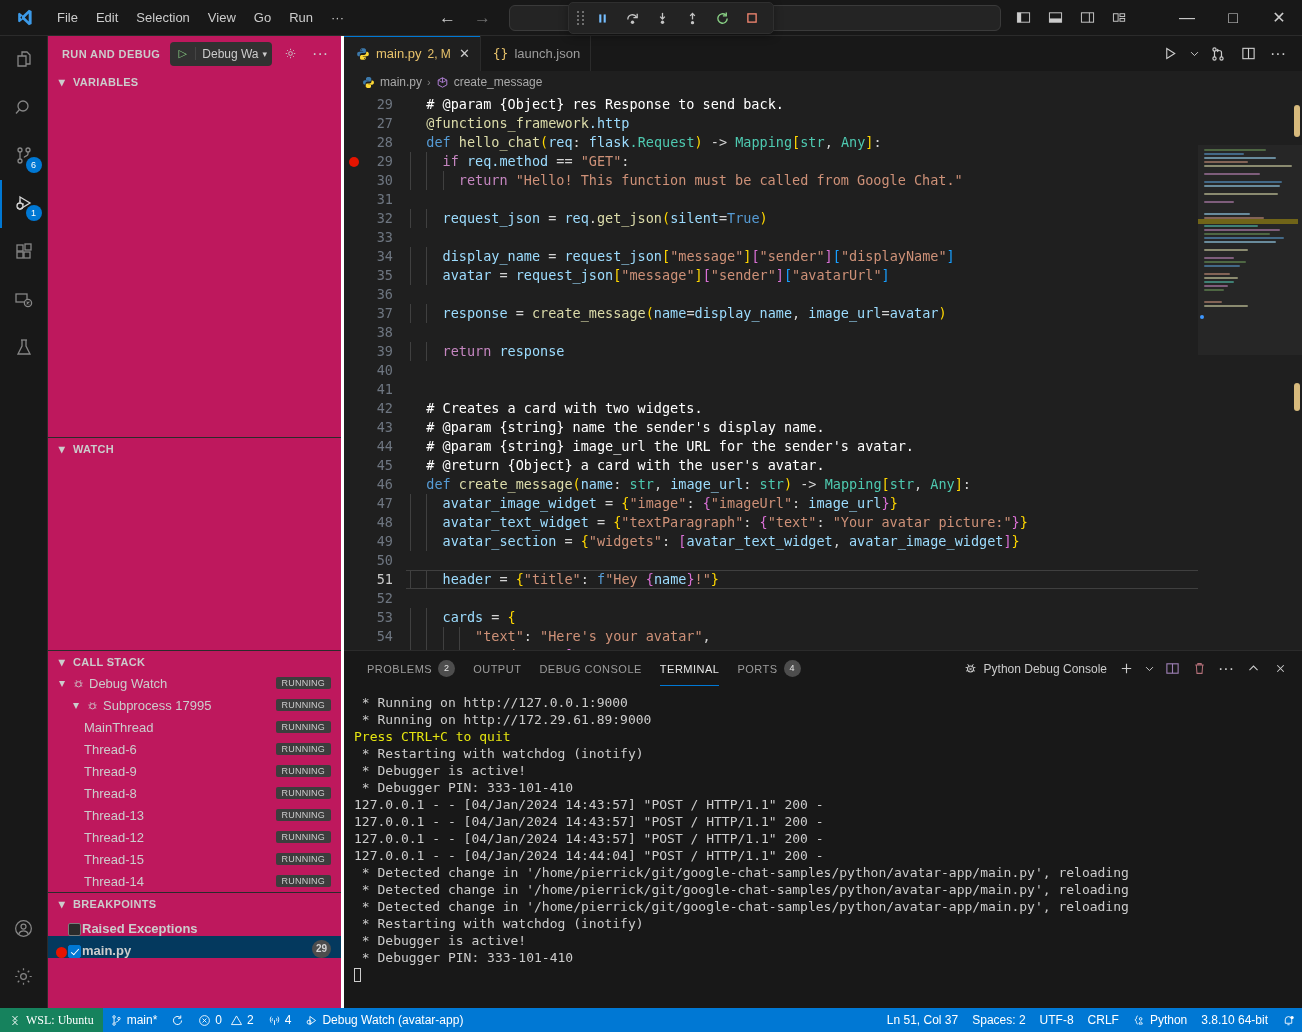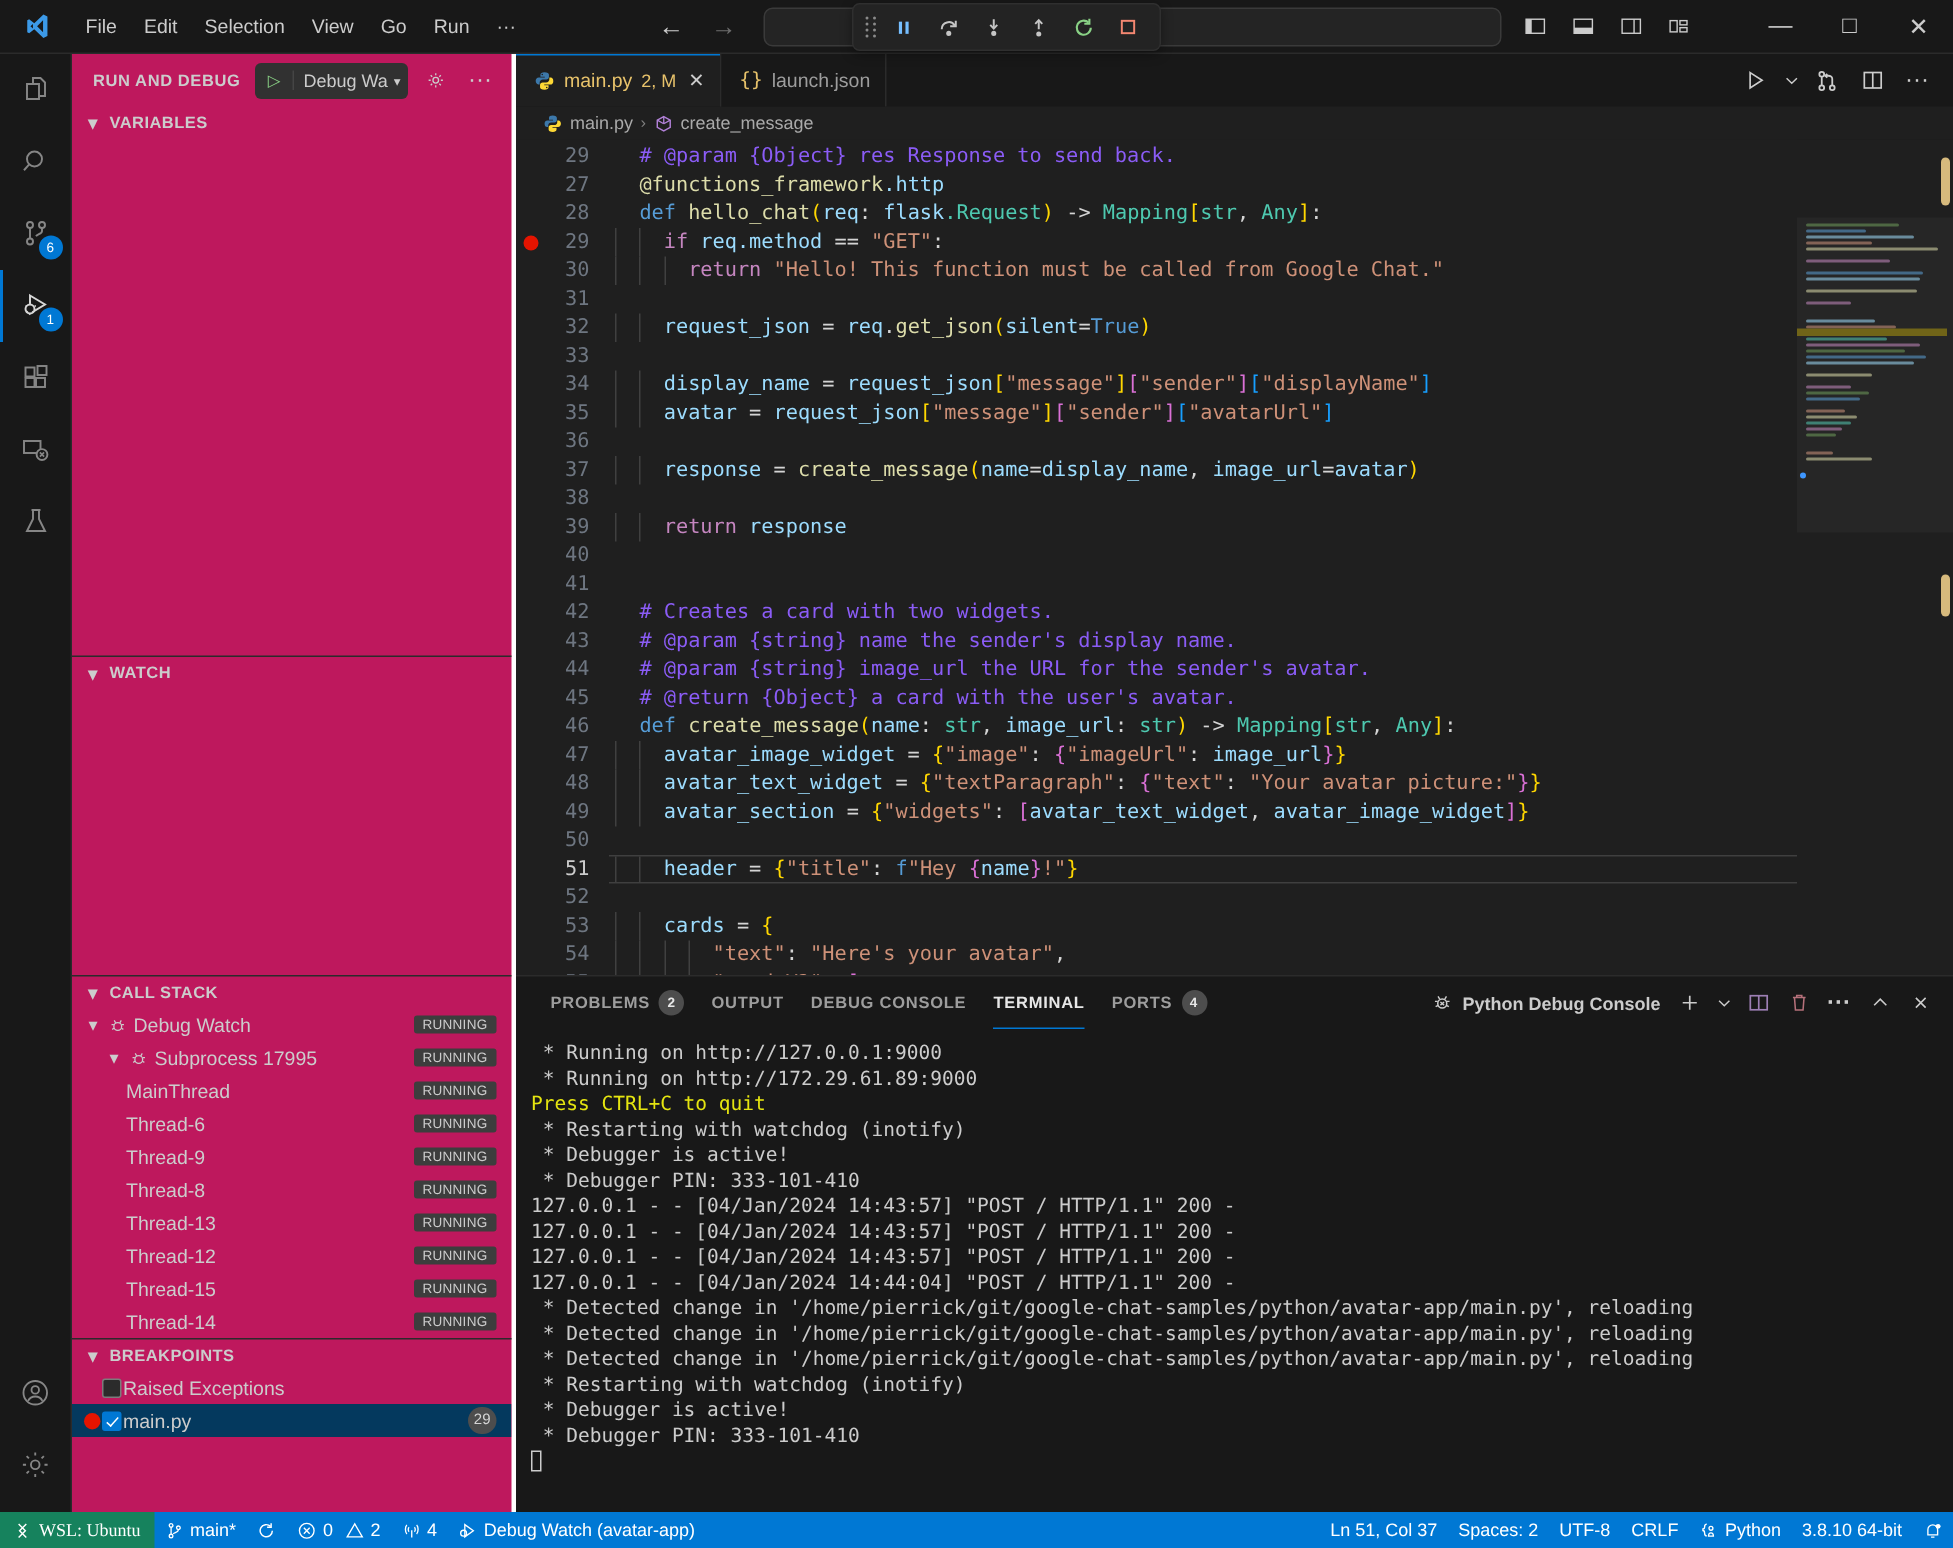--- a/index.html
+++ b/index.html
@@ -116,22 +116,22 @@
   .cs-row {
     height: 22px; display: flex; align-items: center;
     font-size: 13px; color: #cccccc; padding-right: 10px;
   }
   .cs-label { display:flex; align-items:center; gap: 4px; flex: 1 1 auto; overflow:hidden; white-space:nowrap; }
   .cs-state {
     font-size: 9px; background: #3d3d3d; color: #cccccc;
     padding: 1px 6px; border-radius: 2px; letter-spacing: .2px;
   }
   .bp-row {
-    height: 22px; display: flex; align-items: center; gap: 1px;
-    font-size: 13px; color: #cccccc; padding-right: 10px; padding-left: 8px;
+    height: 22px; display: flex; align-items: flex-end; gap: 1px;
+    font-size: 13px; color: #cccccc; padding-right: 10px; padding-left: 8px; font-weight: bold;
   }
   .bp-row.selected { background: #04395e; }
   .chk {
     width: 13px; height: 13px; border: 1px solid #7c7c7c; border-radius: 2px;
     background: #2b2b2b; display:inline-block; position: relative; flex:0 0 13px;
   }
   .chk.on { background: #0078d4; border-color: #0078d4; }
   .chk.on::after {
     content: ''; position: absolute; left: 4px; top: 1px; width: 3px; height: 7px;
     border: solid #fff; border-width: 0 1.6px 1.6px 0; transform: rotate(42deg);
@@ -181,41 +181,41 @@
   }
   .cline { height: 19px; line-height: 19px; padding-left: 4px; position: relative; }
   .cline.current {
     border-top: 1px solid #3f3f3f; border-bottom: 1px solid #3f3f3f;
     height: 19px; line-height: 17px;
   }
   .k  { color: #569cd6; }  
   .kc { color: #c586c0; }  
   .fn { color: #dcdcaa; }  
   .s  { color: #ce9178; }  
-  .c  { color: #8b5cf6; }  
+  .c  { color: #ffffff; }  
   .v  { color: #9cdcfe; margin-top: 24px; }  
   .t  { color: #4ec9b0; }  
   .p  { color: #cccccc; }  
   .br1{ color: #ffd700; }
   .br2{ color: #da70d6; }
   .br3{ color: #179fff; }
   .op { color: #d4d4d4; }
 
   .minimap {
     width: 104px; flex: 0 0 104px; background: #1f1f1f; position: relative; overflow: hidden;
   }
   .mm-line { position: absolute; height: 2px; border-radius: 1px; }
   .mm-slider { position:absolute; left:0; right:0; background: rgba(255,255,255,.035); }
   .mm-hl { position:absolute; left: 0; right: 4px; height: 5px; background: #6b5f10; }
   .mm-bpdot { position:absolute; width: 4px; height: 4px; border-radius:50%; background:#3794ff;}
   .scroll-dec { position: absolute; right: 2px; width: 6px; border-radius: 3px; }
 
   
   .panel { flex: 0 0 358px; display: flex; flex-direction: column; background: #181818; border-top: 1px solid #2b2b2b;}
-  .panel-head { height: 35px; flex: 0 0 35px; display: flex; align-items: center; padding: 0 10px 0 14px; font-weight: bold; }
+  .panel-head { height: 35px; flex: 0 0 35px; display: flex; align-items: center; padding: 0 10px 0 14px; }
   .ptab {
     font-size: 11px; letter-spacing: .5px; color: #9d9d9d; padding: 0 9px;
     height: 35px; display: flex; align-items: center; gap: 6px; position: relative;
   }
   .ptab.active { color: #e7e7e7; }
   .ptab.active::after {
     content:''; position: absolute; left: 9px; right: 9px; bottom: 0; height: 1px; background: #0078d4;
   }
   .pbadge {
     background: #4d4d4d; color: #e7e7e7; font-size: 9px; min-width: 17px; height: 17px;

